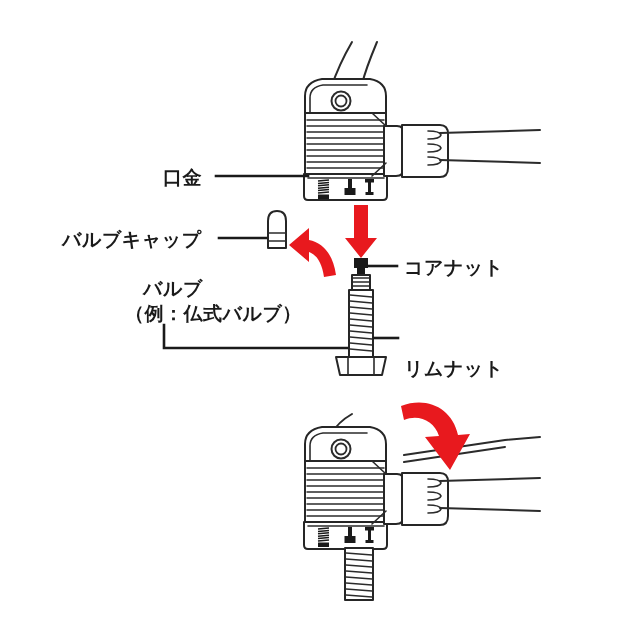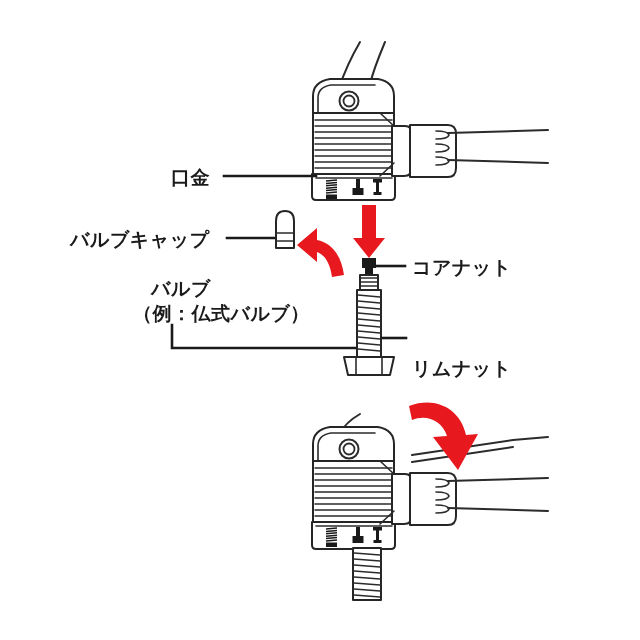--- a/index.html
+++ b/index.html
@@ -5,21 +5,21 @@
 <style>
   html,body{margin:0;padding:0;}
   body{
     width:640px;height:640px;
     background:#ffffff;
     font-family:"DejaVu Sans","Liberation Sans",sans-serif;
     overflow:hidden;
     position:relative;
   }
   #diagram-root{
-    position:absolute;left:8px;top:0;width:532px;height:640px;text-align:center;
+    position:absolute;left:0;top:0;width:532px;height:640px;text-align:center;
   }
   svg#scene{display:block;width:640px;height:640px;}
   .lbl{
     font-family:"DejaVu Sans","Liberation Sans",sans-serif;
     font-size:19px;
     fill:#1a1a1a;
     font-weight:600;
     letter-spacing:0.5px;
     white-space:pre;
   }

